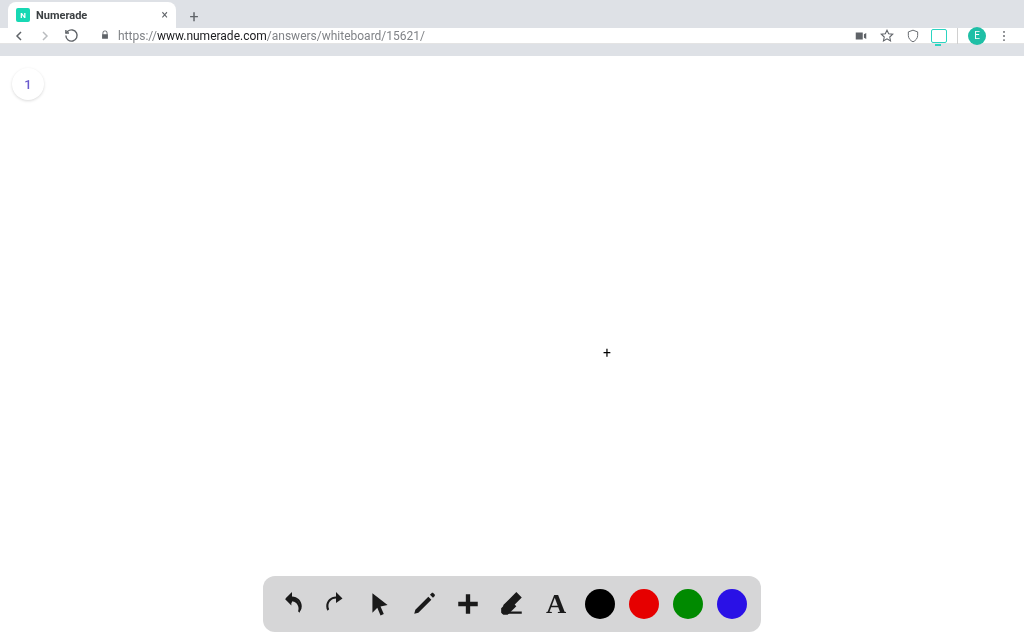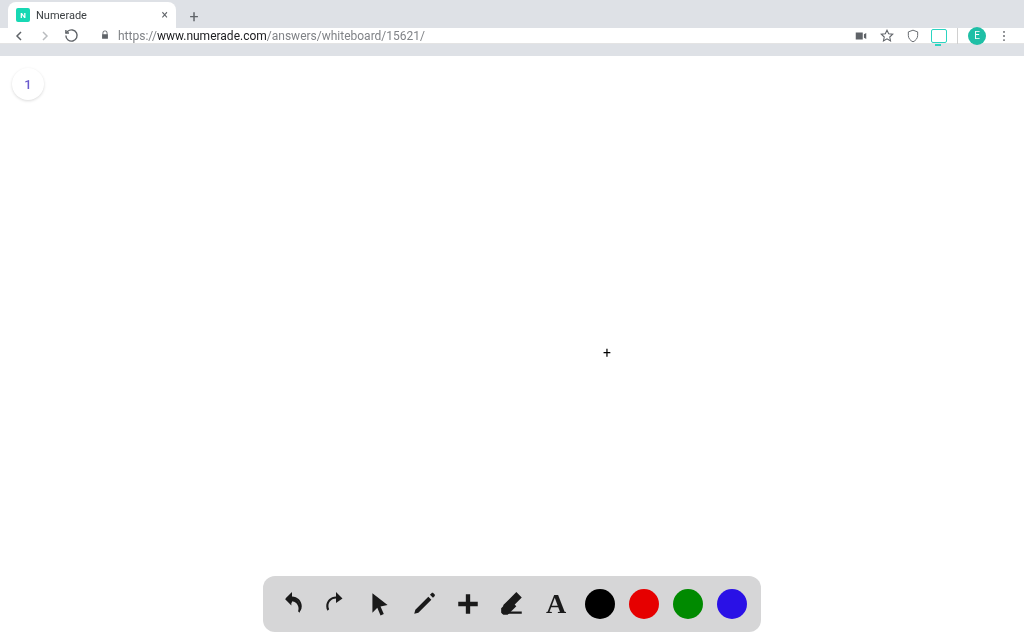--- a/index.html
+++ b/index.html
@@ -38,21 +38,21 @@
       height: 14px;
       background: #18d8b4;
       border-radius: 2px;
       display: flex;
       align-items: center;
       justify-content: center;
       color: #fff;
       font-size: 8px;
       font-weight: bold;
     }
-    .tab-title { flex: 1; overflow: hidden; white-space: nowrap; }
+    .tab-title { flex: 1; overflow: hidden; white-space: nowrap; font-weight: bold; }
     .tab-close { font-size: 12px; color: #5f6368; cursor: pointer; }
     .new-tab-btn {
       width: 24px;
       height: 24px;
       display: flex;
       align-items: center;
       justify-content: center;
       color: #5f6368;
       font-size: 16px;
       margin-left: 6px;

